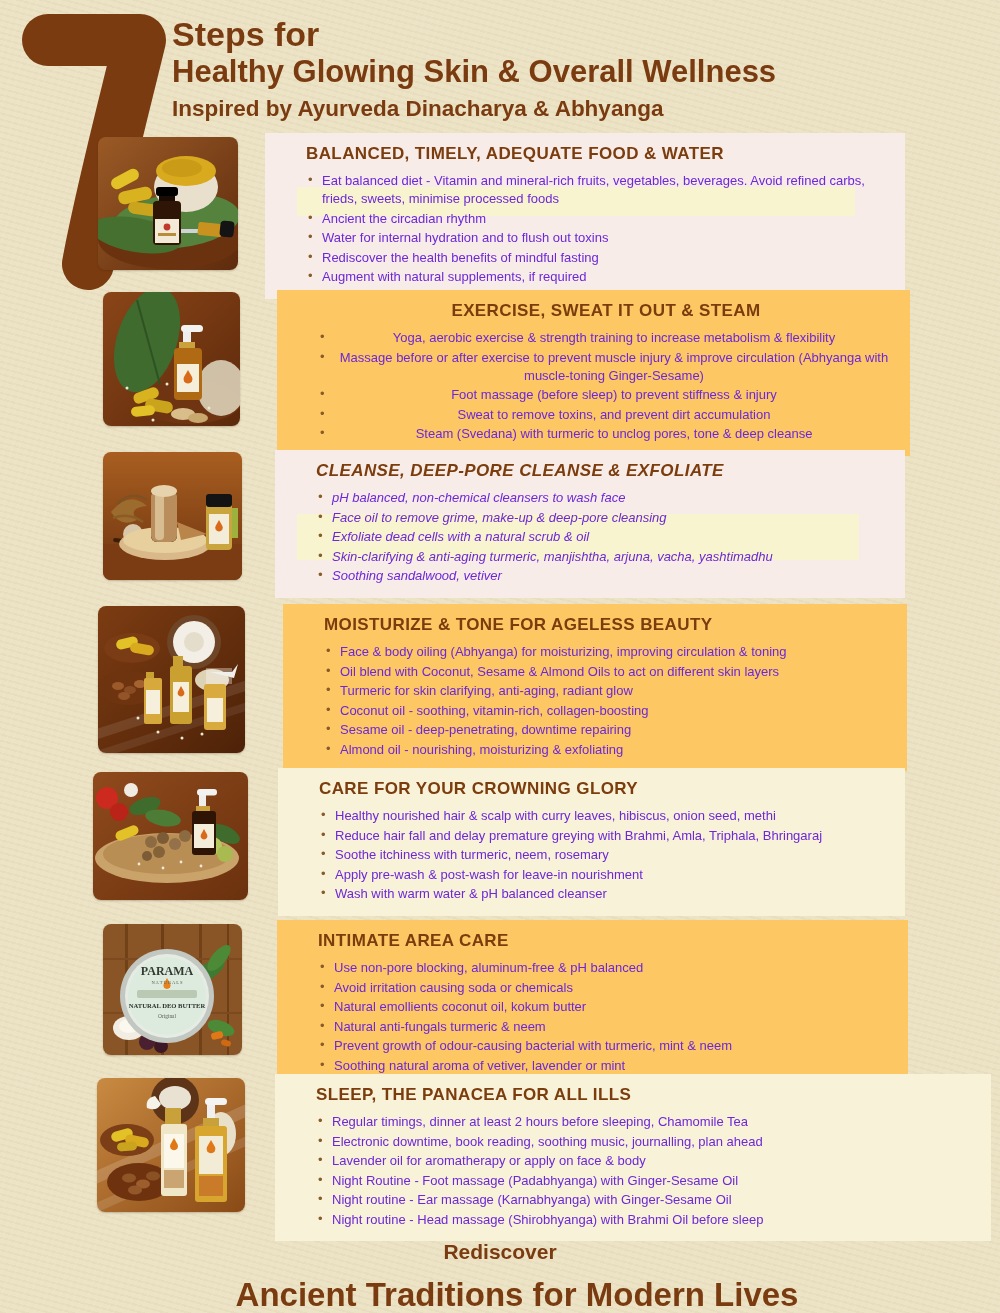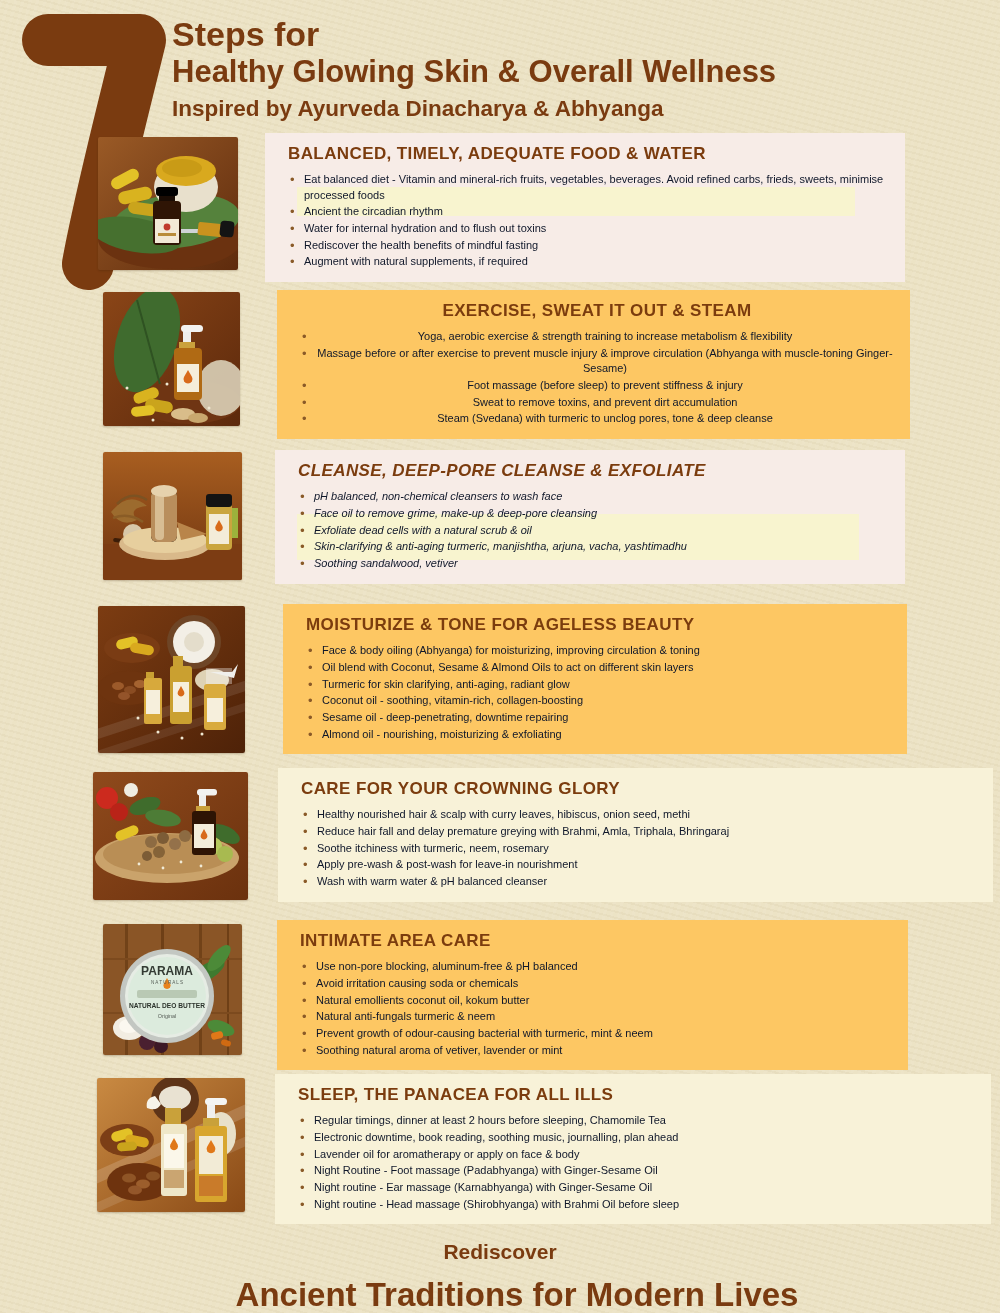--- a/index.html
+++ b/index.html
@@ -13,34 +13,34 @@
     font-family:"Liberation Sans", sans-serif;
     overflow:hidden;
   }
   
   .big-seven{position:absolute;left:18px;top:2px;width:150px;height:295px;}
   .header-text{position:absolute;left:172px;top:16px;color:#7a3b10;}
   .header-text .l1{font-size:34px;font-weight:bold;line-height:1.1;margin:0;}
   .header-text .l2{font-size:31px;font-weight:bold;line-height:1.25;margin:0;}
   .header-text .l3{font-size:22.5px;font-weight:bold;line-height:1.3;margin:2px 0 0 0;}
   
-  .photo{position:absolute;overflow:hidden;border-radius:2px;box-shadow:0 1px 2px rgba(60,30,5,.25);}
+  .photo{position:absolute;overflow:hidden;border-radius:8px;box-shadow:0 1px 2px rgba(60,30,5,.25);font-family:Liberation Serif, serif;}
   .photo svg{display:block;width:100%;height:100%;}
-  .box{position:absolute;padding:11px 16px 11px 22px;box-sizing:border-box;}
+  .box{position:absolute;padding:11px 16px 11px 40px;box-sizing:border-box;}
   .box--pink{background:#f7ece7;}
   .box--orange{background:#fdc763;}
   .box--cream{background:#f8f2d8;}
   .box h2{
     font-size:17px;font-weight:bold;color:#7b3c0e;
     letter-spacing:.4px;margin:0 0 8px 1px;line-height:1.2;
   }
   .box ul{margin:0;padding:0;list-style:none;}
   .box li{
     position:relative;padding-left:17px;
-    font-size:11px;line-height:1.38;color:#0f172a;
+    font-size:13px;line-height:1.38;color:#6d28d9;
     margin-bottom:1.5px;
   }
   .box li::before{
     content:"\2022";position:absolute;left:3px;top:-1px;
     font-size:13px;color:#8a5a28;
   }
   .hl{position:absolute;background:#f8f4cf;z-index:0;}
   .box h2,.box ul{position:relative;z-index:1;}
   
   .footer{position:absolute;left:0;right:0;top:1228px;text-align:center;color:#7a3b10;}
@@ -272,21 +272,21 @@
       <rect x="103" y="34" width="14" height="6" fill="#caa13c"></rect>
       <rect x="99" y="39" width="24" height="44" rx="3" fill="#2e1404"></rect>
       <rect x="101" y="52" width="20" height="24" fill="#f4edda"></rect>
       <path d="M111 57 l3 5.5 a3.4 3.4 0 1 1 -6 0 z" fill="#d86a1a"></path>
       <circle cx="46" cy="92" r="1.4" fill="#f0ead6"></circle>
         <circle cx="88" cy="90" r="1.4" fill="#f0ead6"></circle>
       <circle cx="108" cy="94" r="1.4" fill="#f0ead6"></circle>
         <circle cx="70" cy="96" r="1.4" fill="#f0ead6"></circle>
     </svg>
   </div>
-  <div class="box box--cream" style="left:278px;top:768px;width:715px;min-height:130px;">
+  <div class="box box--cream" style="left:278px;top:768px;width:627px;min-height:130px;">
     <h2>CARE FOR YOUR CROWNING GLORY</h2>
     <ul>
         <li>Healthy nourished hair &amp; scalp with curry leaves, hibiscus, onion seed, methi</li>
         <li>Reduce hair fall and delay premature greying with Brahmi, Amla, Triphala, Bhringaraj</li>
         <li>Soothe itchiness with turmeric, neem, rosemary</li>
         <li>Apply pre-wash &amp; post-wash for leave-in nourishment</li>
         <li>Wash with warm water &amp; pH balanced cleanser</li>
       </ul>
   </div>
 

